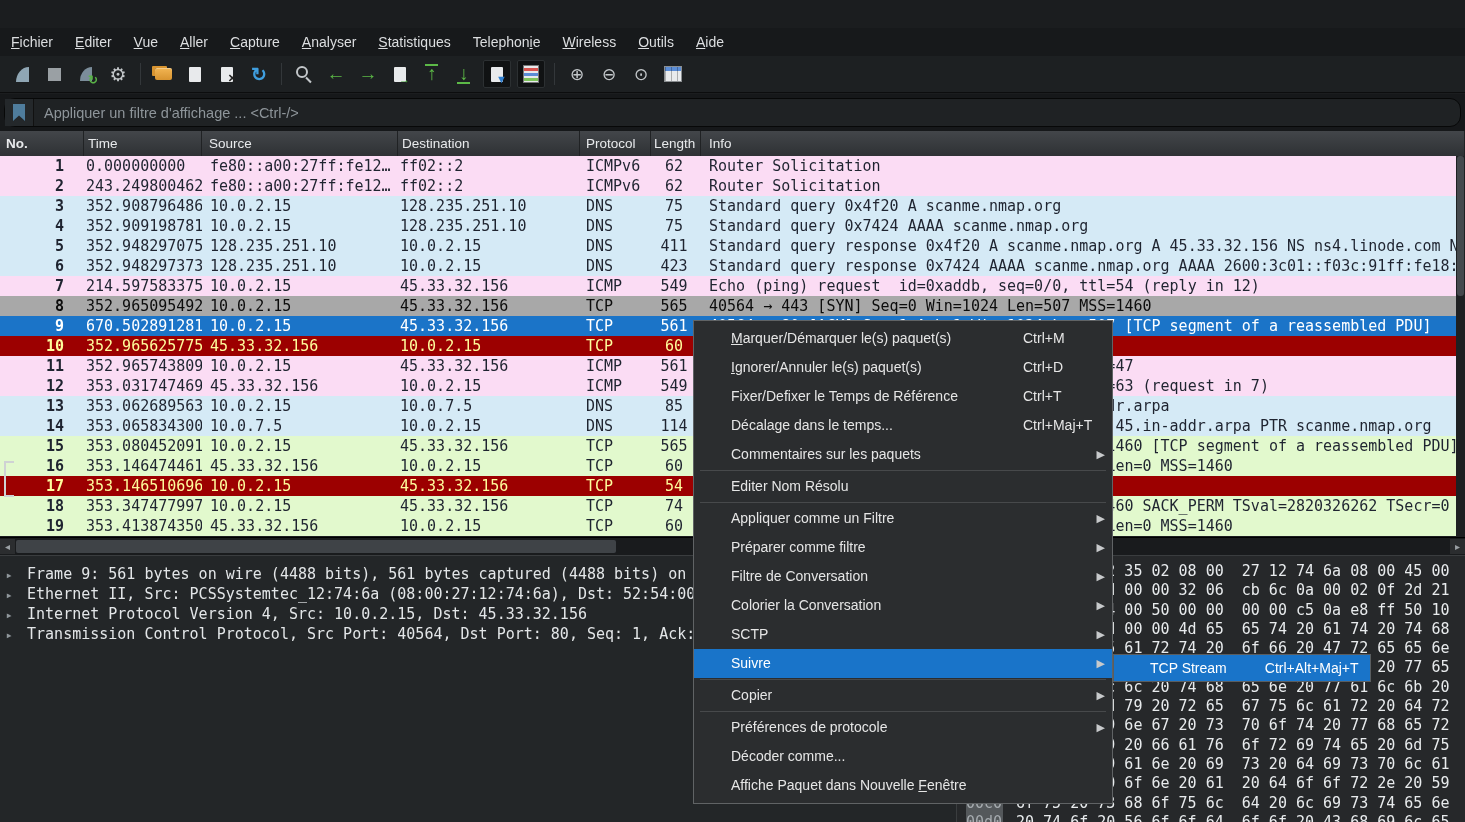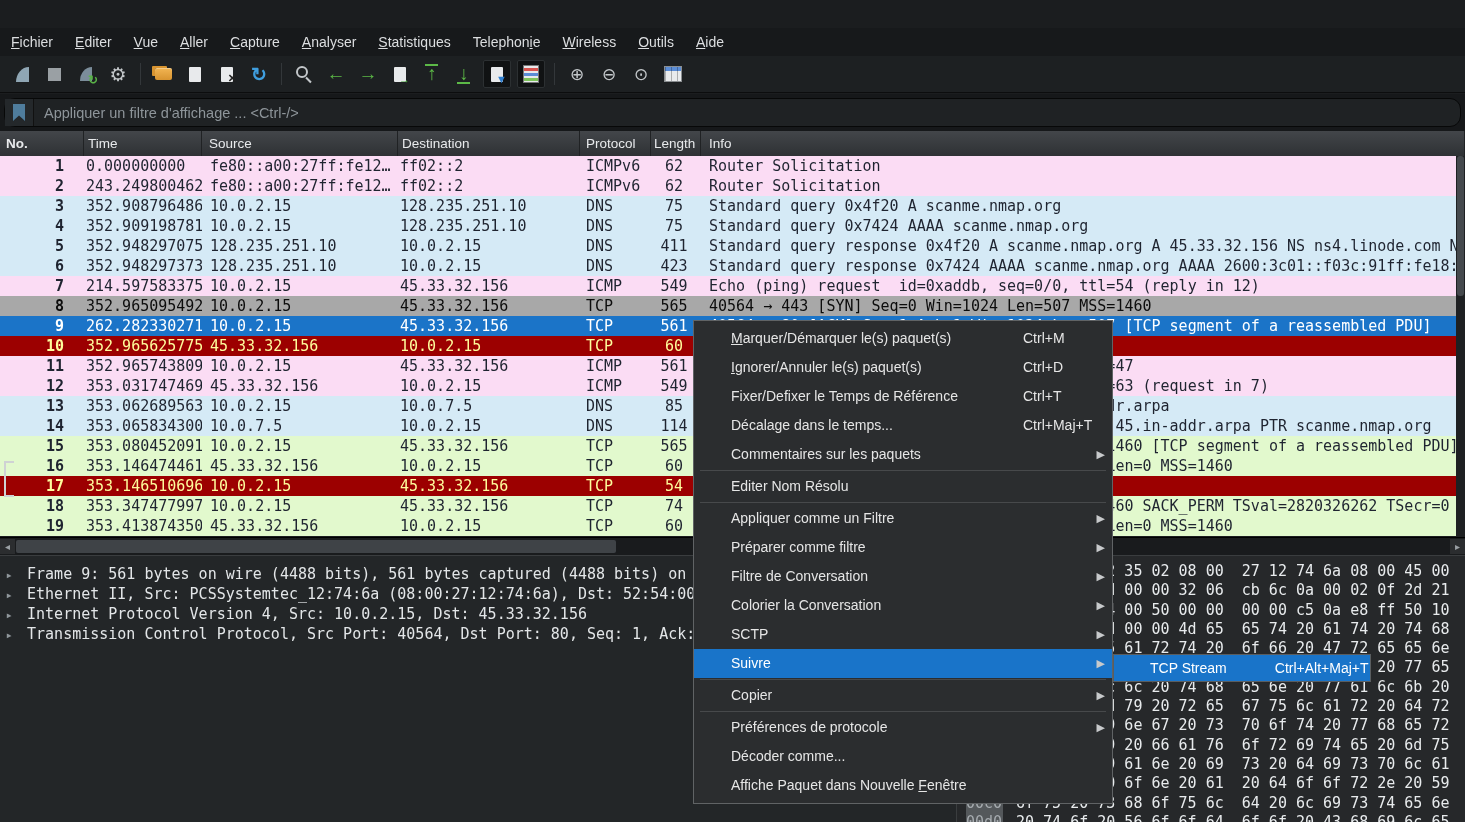--- a/index.html
+++ b/index.html
@@ -113,21 +113,21 @@
   .menu-item u{text-decoration:underline;}
   .menu-item .sc{position:absolute;left:329px;top:0;}
   .menu-item .sub-arrow{position:absolute;right:7px;top:0;font-size:11px;color:#c7c9cb;}
   .menu-item.hl{background:#1974c9;color:#fff;}
   .menu-sep{height:1px;background:#47494b;margin:1px 6px;}
   
   #submenu{position:absolute;left:1113px;top:654px;width:258px;height:28px;background:#1974c9;
       border:1px solid #5a5d5f;box-sizing:border-box;z-index:11;color:#fff;font-size:14px;
       display:flex;align-items:center;}
   #submenu .lab{margin-left:36px;}
-  #submenu .sc{margin-left:48px;}
+  #submenu .sc{margin-left:38px;}
 </style>
 </head>
 <body>
 
 <div id="app">
 
   <div id="menubar">
       <span class="mitem"><u>F</u>ichier</span>
       <span class="mitem"><u>E</u>diter</span>
       <span class="mitem"><u>V</u>ue</span>
@@ -292,21 +292,21 @@
           <div class="cell c0">8</div>
           <div class="cell c1">352.965095492</div>
           <div class="cell c2">10.0.2.15</div>
           <div class="cell c3">45.33.32.156</div>
           <div class="cell c4">TCP</div>
           <div class="cell c5">565</div>
           <div class="cell c6">40564 → 443 [SYN] Seq=0 Win=1024 Len=507 MSS=1460</div>
         </div>
         <div class="prow r-selected">
           <div class="cell c0">9</div>
-          <div class="cell c1">262.282330271</div>
+          <div class="cell c1">670.502891281</div>
           <div class="cell c2">10.0.2.15</div>
           <div class="cell c3">45.33.32.156</div>
           <div class="cell c4">TCP</div>
           <div class="cell c5">561</div>
           <div class="cell c6">40564 → 80 [ACK] Seq=1 Ack=1 Win=1024 Len=507 [TCP segment of a reassembled PDU]</div>
         </div>
         <div class="prow r-red">
           <div class="cell c0">10</div>
           <div class="cell c1">352.965625775</div>
           <div class="cell c2">45.33.32.156</div>

